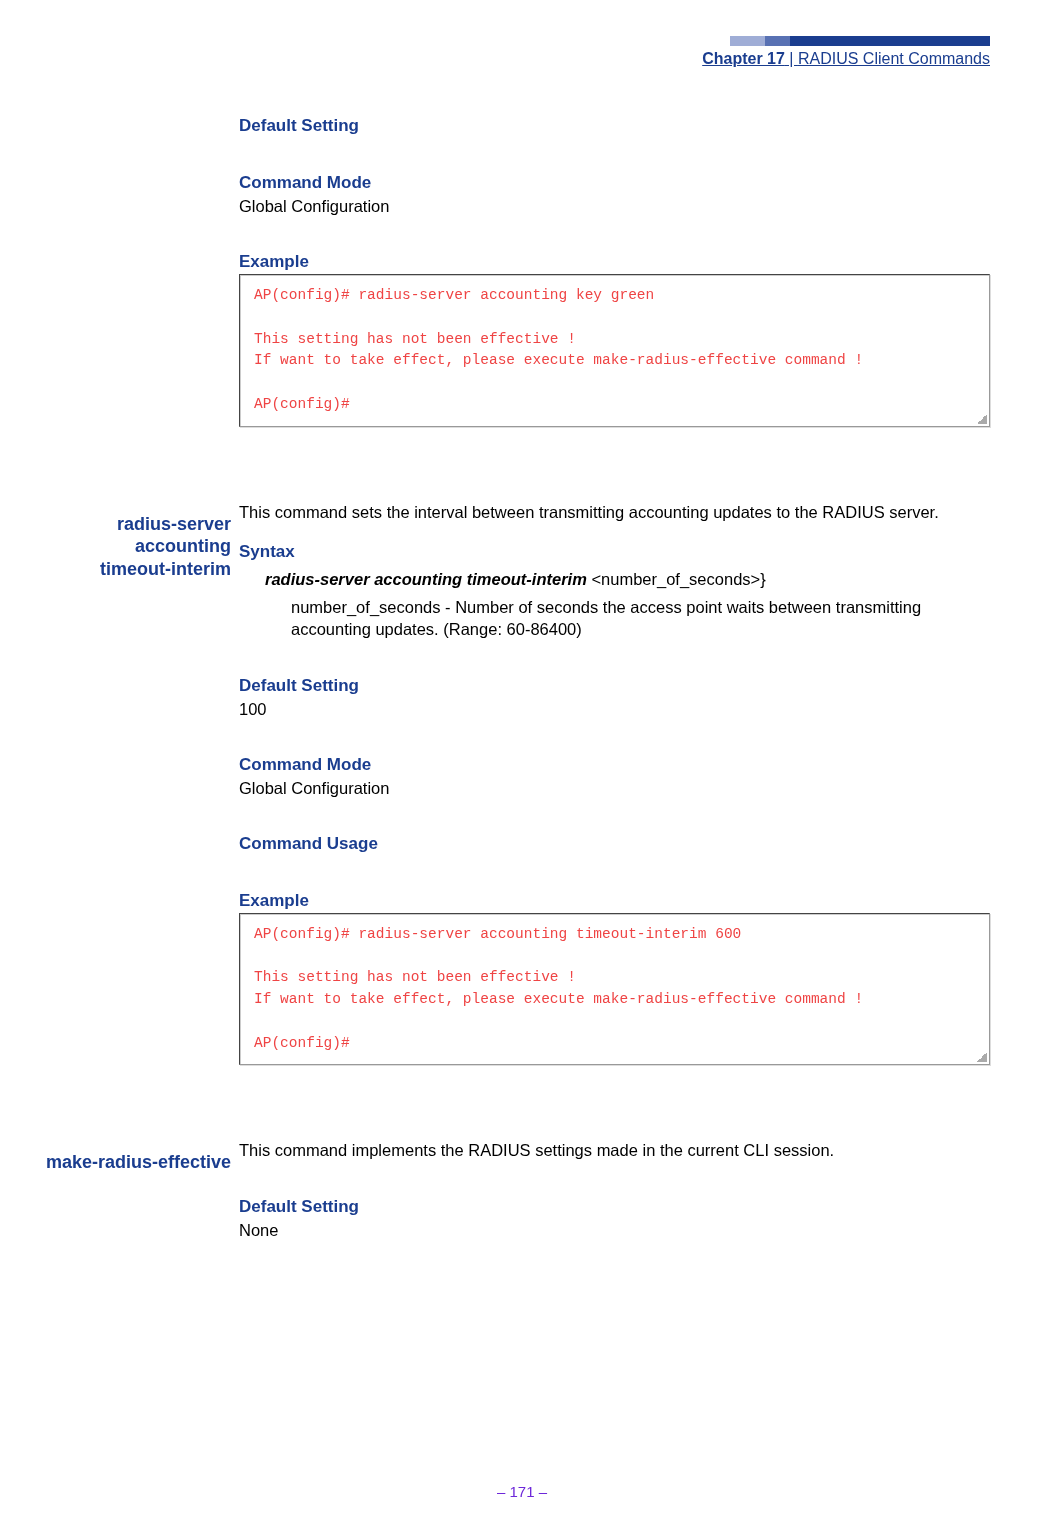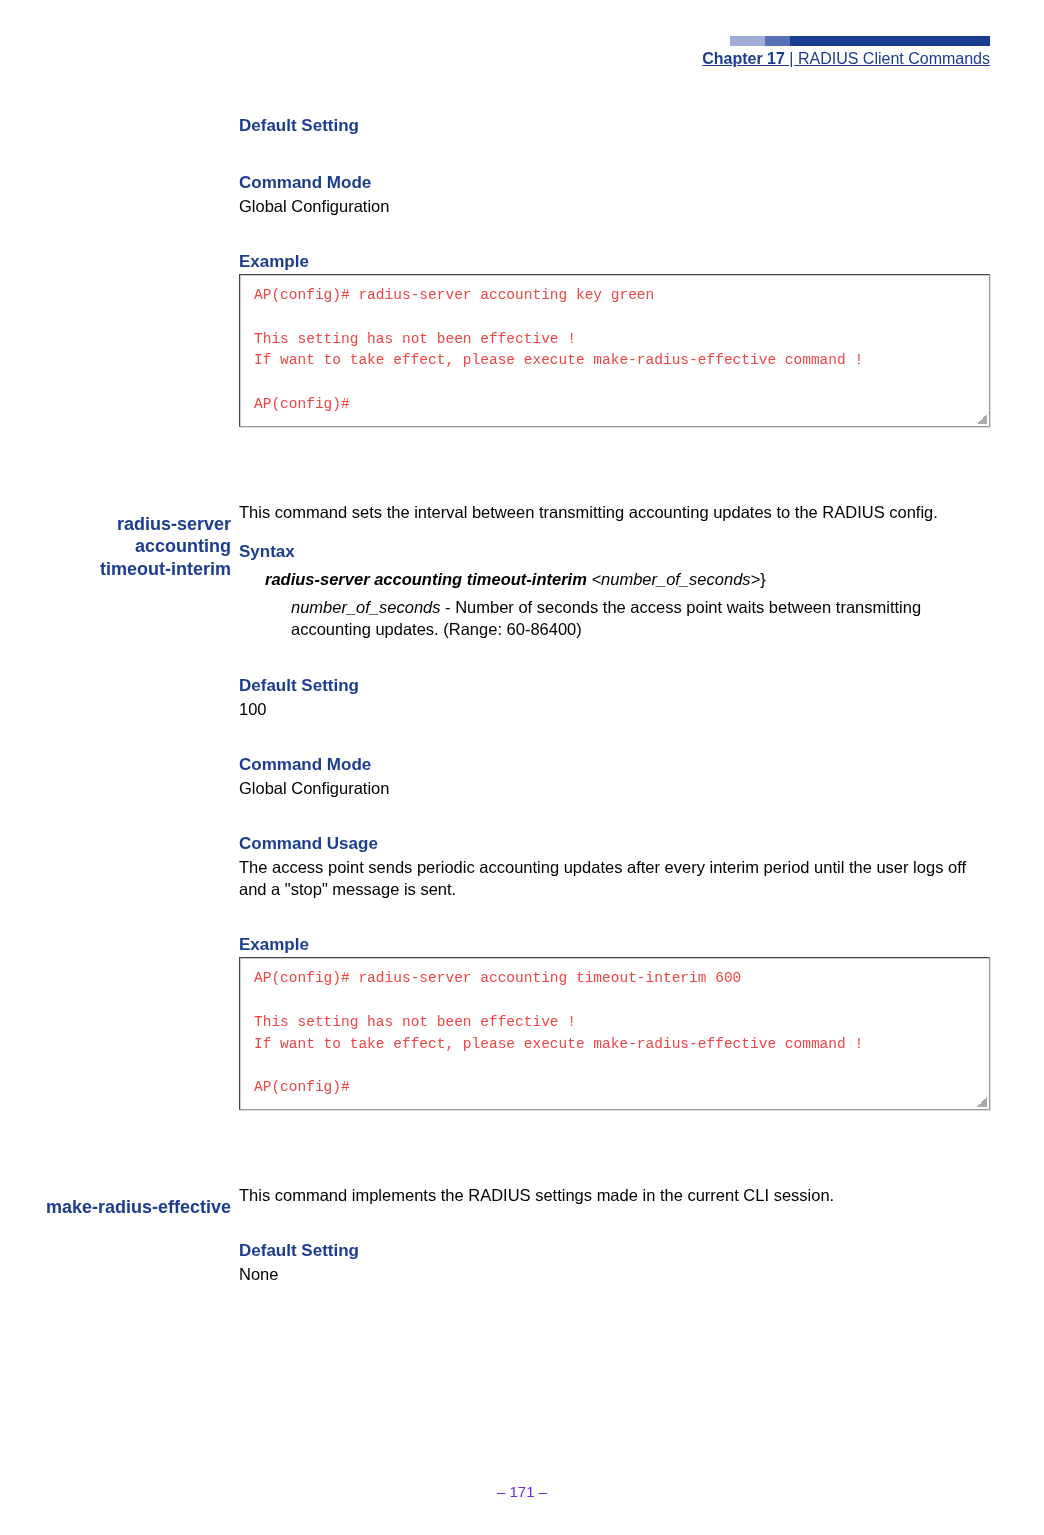--- a/index.html
+++ b/index.html
@@ -56,21 +56,21 @@
       font-size: 16.5px;
       line-height: 1.35;
     }
     .sect-title {
       color: #1a3d8f;
       font-weight: 700;
       font-size: 17px;
     }
     .syntax-line { margin-left: 26px; margin-top: 4px; }
     .syntax-bold { font-weight: 700; font-style: italic; }
-    .syntax-italic { font-style: italic; }
+    .syntax-italic { }
     .param-desc { margin-left: 52px; margin-top: 6px; }
     .codebox {
       border: 1px solid #999;
       border-top-color: #444;
       border-left-color: #444;
       box-shadow: inset 1px 1px 0 #ccc, 1px 1px 0 #ddd;
       background: #fff;
       padding: 10px 14px;
       font-family: "Courier New", monospace;
       font-size: 14.5px;
@@ -137,38 +137,37 @@
 
   <div class="gap-l"></div>
 
   <div class="row">
     <div class="side">
       <div>radius-server</div>
       <div>accounting</div>
       <div>timeout-interim</div>
     </div>
     <div class="main">
-      <div>This command sets the interval between transmitting accounting updates to the RADIUS config.</div>
+      <div>This command sets the interval between transmitting accounting updates to the RADIUS server.</div>
       <div class="gap-s"></div>
       <div class="sect-title">Syntax</div>
       <div class="syntax-line">
         <span class="syntax-bold">radius-server accounting timeout-interim </span><span class="syntax-italic">&lt;number_of_seconds&gt;</span><span>}</span>
       </div>
       <div class="param-desc">
         <span class="syntax-italic">number_of_seconds</span><span> - Number of seconds the access point waits between transmitting accounting updates. (Range: 60-86400)</span>
       </div>
       <div class="gap-m"></div>
       <div class="sect-title">Default Setting</div>
       <div>100</div>
       <div class="gap-m"></div>
       <div class="sect-title">Command Mode</div>
       <div>Global Configuration</div>
       <div class="gap-m"></div>
       <div class="sect-title">Command Usage</div>
-      <div>The access point sends periodic accounting updates after every interim period until the user logs off and a "stop" message is sent.</div>
       <div class="gap-m"></div>
       <div class="sect-title">Example</div>
       <div class="codebox">AP(config)# radius-server accounting timeout-interim 600
 
 This setting has not been effective !
 If want to take effect, please execute make-radius-effective command !
 
 AP(config)#</div>
     </div>
   </div>

